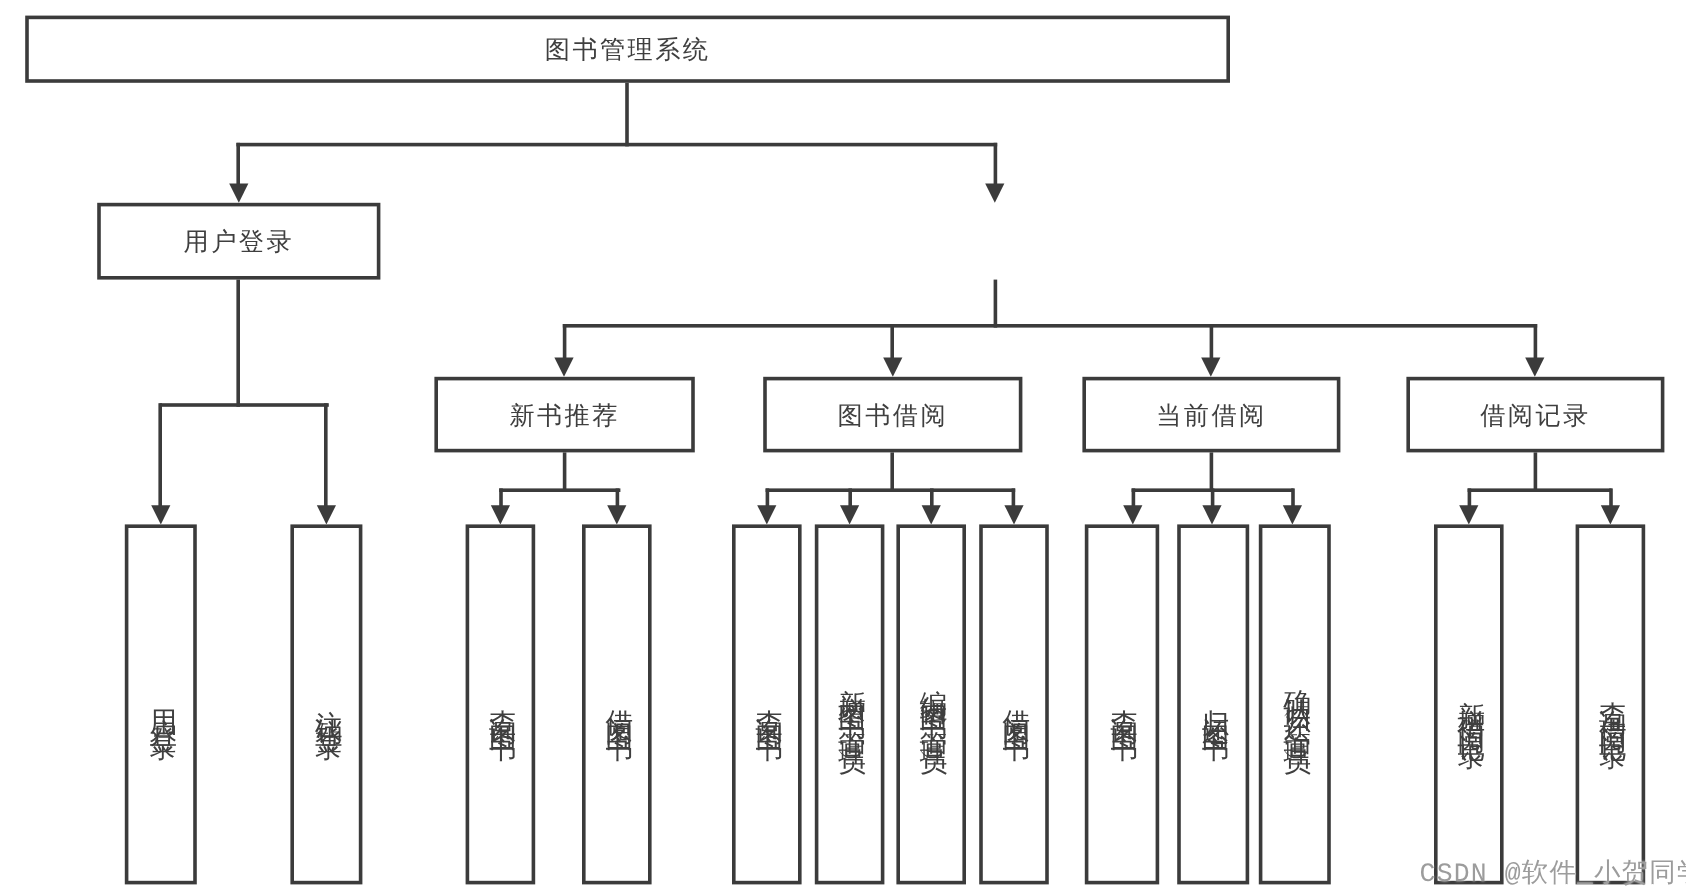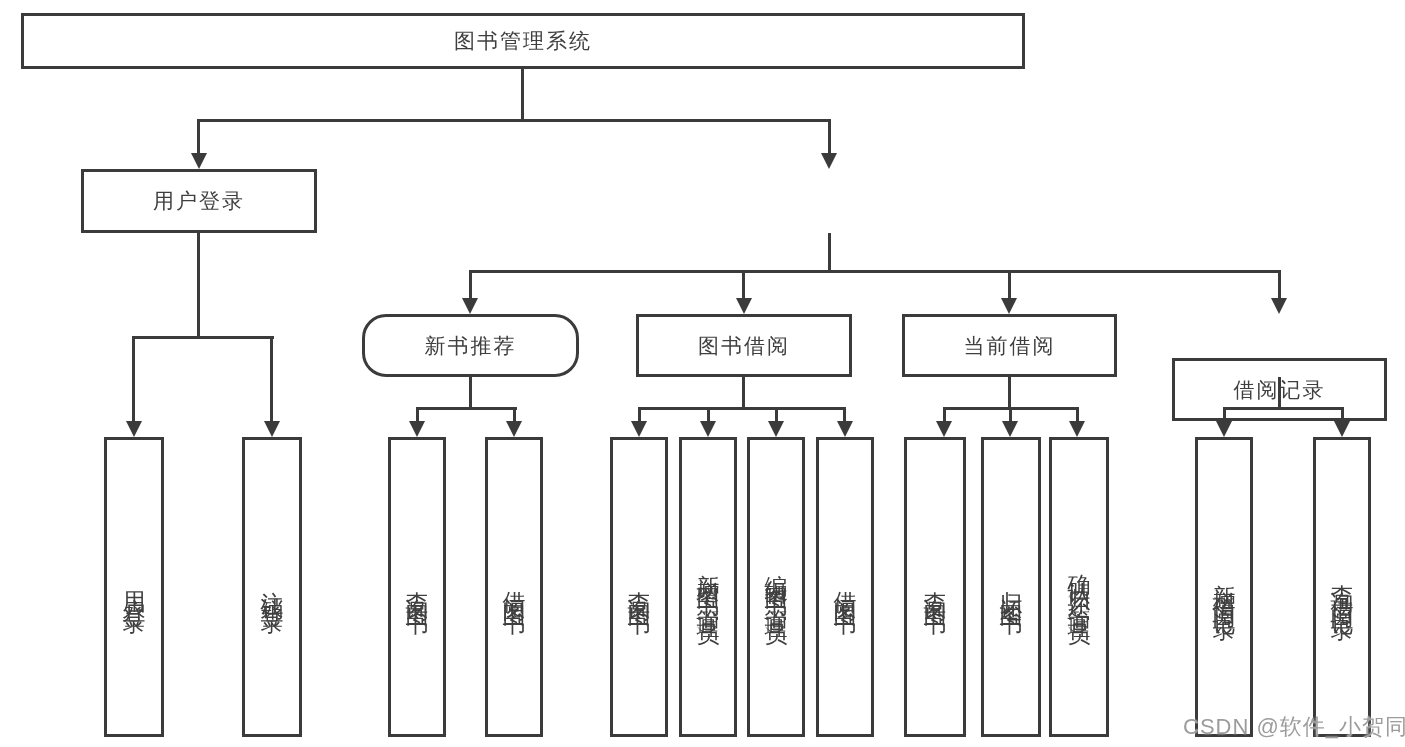--- a/index.html
+++ b/index.html
@@ -4,21 +4,21 @@
 <style>
   :root{
     --line:#3b3b3b;
     --text:#3f3f3f;
     --bg:#ffffff;
     --wm:#9c9c9c;
   }
   html,body{margin:0;padding:0;background:var(--bg);}
   .stage{
     position:relative;width:1405px;height:747px;background:var(--bg);
-    overflow:hidden;font-family:Liberation Sans, sans-serif;color:var(--text);
+    overflow:hidden;font-family:Liberation Mono, monospace;color:var(--text);
   }
   .box{
     position:absolute;box-sizing:border-box;border:3px solid var(--line);
     background:#fff;display:flex;align-items:center;justify-content:center;
     font-size:21px;letter-spacing:2px;color:var(--text);white-space:nowrap;
   }
   .vbox{
     position:absolute;box-sizing:border-box;border:3px solid var(--line);
     background:#fff;display:flex;align-items:center;justify-content:center;
     writing-mode:vertical-rl;text-orientation:mixed;
@@ -64,24 +64,24 @@
   <div class="hline" style="left:469px;top:270px;width:812px;"></div>
   <div class="vline" style="left:469px;top:270px;height:29px;"></div>
   <div class="arr" style="left:462px;top:298px;"></div>
   <div class="vline" style="left:742px;top:270px;height:29px;"></div>
   <div class="arr" style="left:736px;top:298px;"></div>
   <div class="vline" style="left:1008px;top:270px;height:29px;"></div>
   <div class="arr" style="left:1001px;top:298px;"></div>
   <div class="vline" style="left:1278px;top:270px;height:29px;"></div>
   <div class="arr" style="left:1271px;top:298px;"></div>
 
-  <div class="box" style="left:362px;top:314px;width:217px;height:63px;border-radius:24px;">新书推荐</div>
+  <div class="box" style="left:362px;top:314px;width:217px;height:63px;">新书推荐</div>
   <div class="box" style="left:636px;top:314px;width:216px;height:63px;">图书借阅</div>
   <div class="box" style="left:902px;top:314px;width:215px;height:63px;">当前借阅</div>
-  <div class="box" style="left:1172px;top:314px;width:215px;height:63px;margin-top:44px;">借阅记录</div>
+  <div class="box" style="left:1172px;top:314px;width:215px;height:63px;">借阅记录</div>
 
   <div class="vline" style="left:469px;top:377px;height:33px;"></div>
   <div class="hline" style="left:416px;top:407px;width:101px;"></div>
   <div class="vline" style="left:416px;top:407px;height:16px;"></div>
   <div class="arr" style="left:409px;top:421px;"></div>
   <div class="vline" style="left:513px;top:407px;height:16px;"></div>
   <div class="arr" style="left:506px;top:421px;"></div>
 
   <div class="vline" style="left:742px;top:377px;height:33px;"></div>
   <div class="hline" style="left:638px;top:407px;width:208px;"></div>

